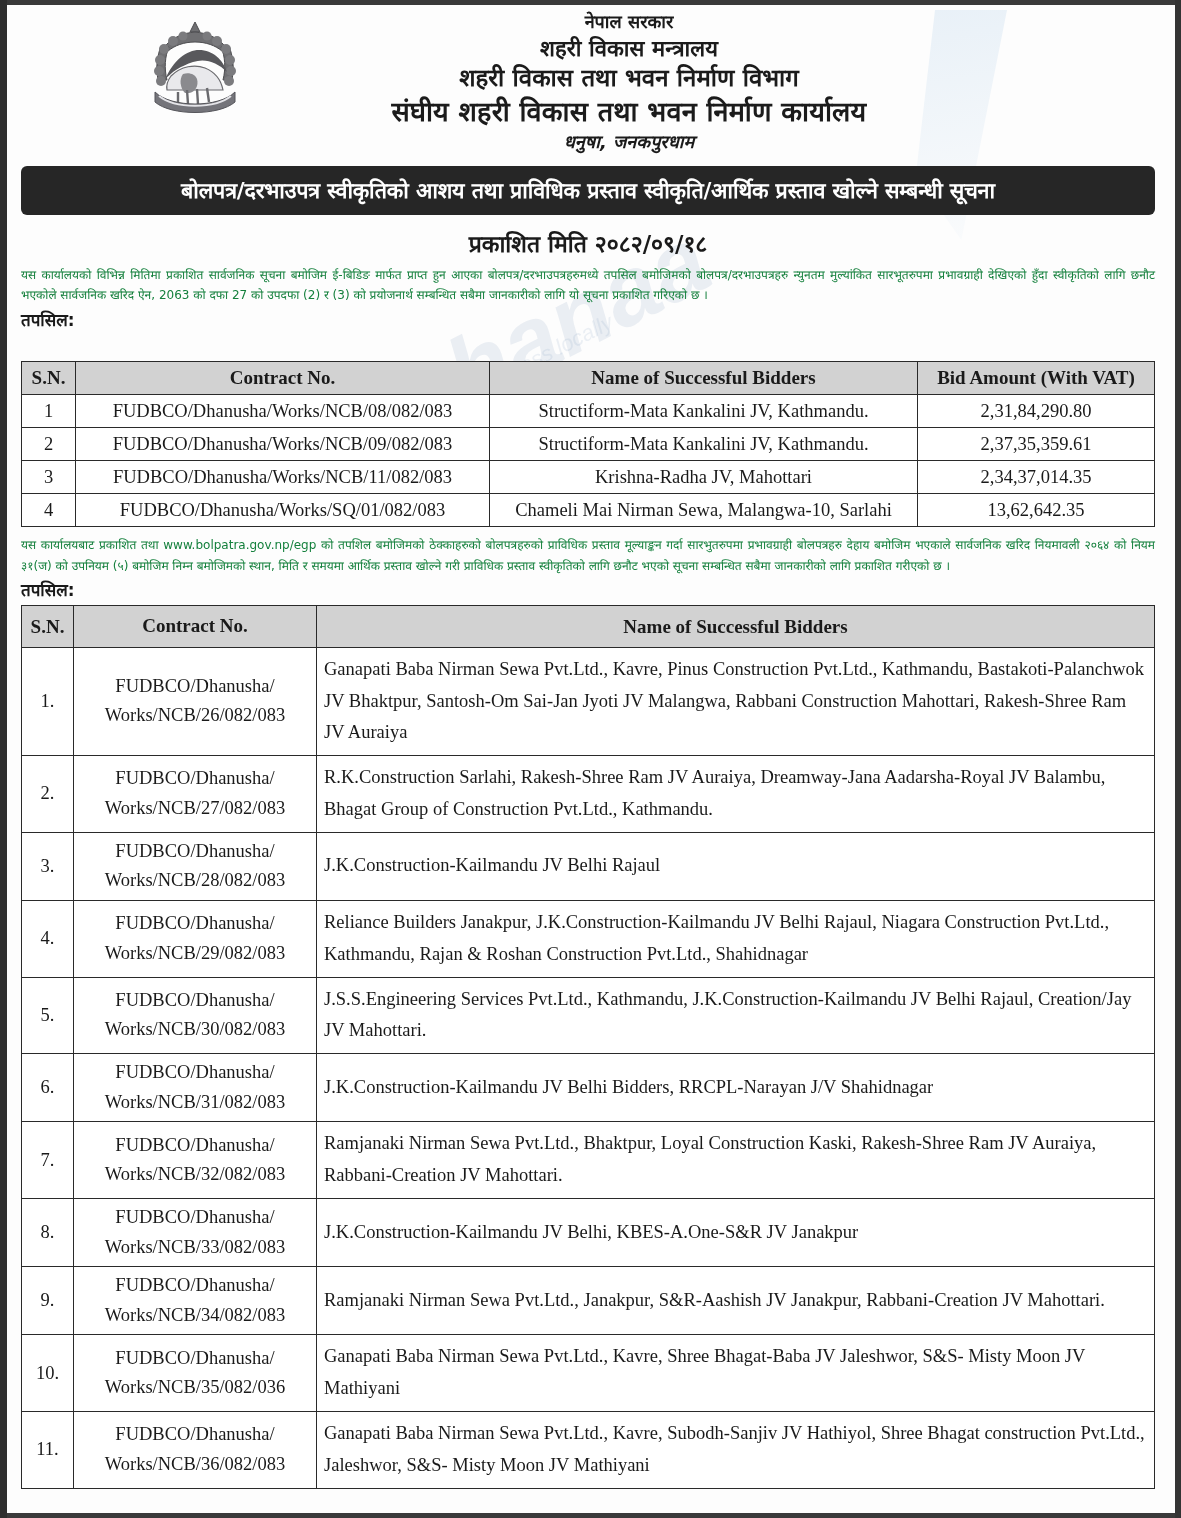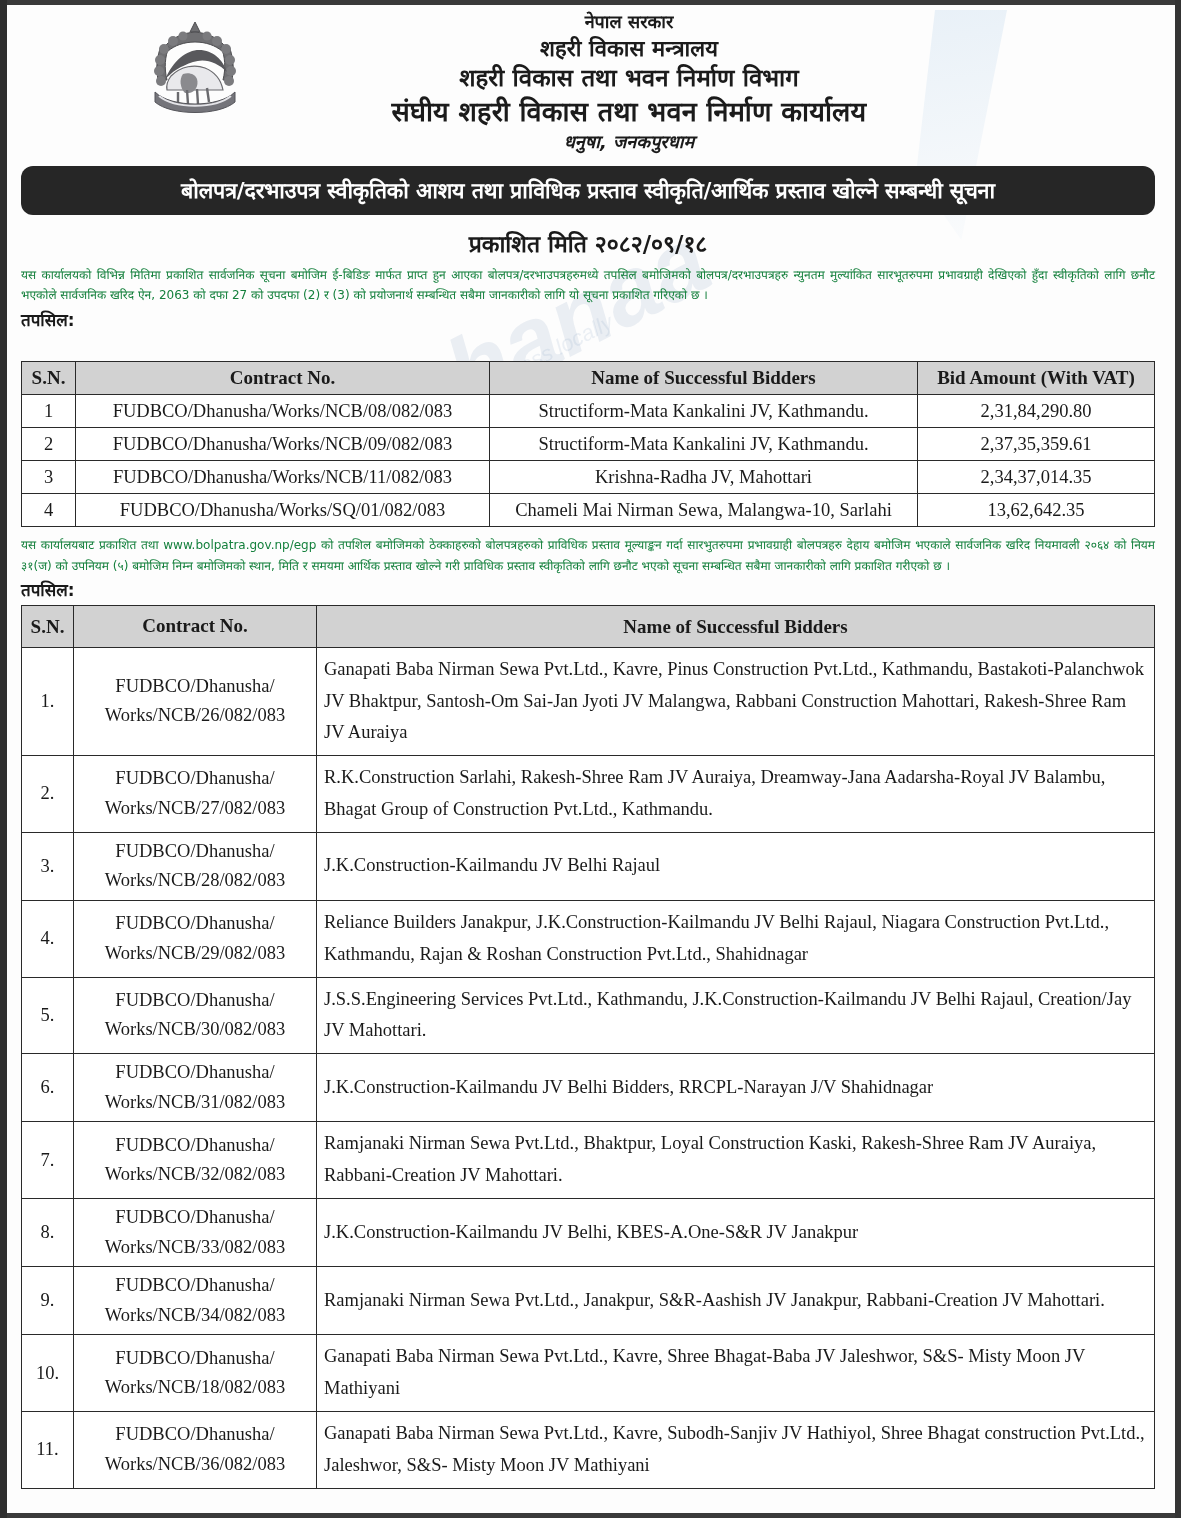--- a/index.html
+++ b/index.html
@@ -96,21 +96,21 @@
   .ol1 { font-size: 18px; font-weight: 600; }
   .ol2 { font-size: 22px; font-weight: 600; }
   .ol3 { font-size: 24px; font-weight: 700; }
   .ol4 { font-size: 27px; font-weight: 700; letter-spacing: .2px; }
   .ol5 { font-size: 18px; font-weight: 600; font-style: italic; }
 
   
   .banner {
     margin: 10px 6px 4px 6px;
     background: #262626;
-    border-radius: 12px;
+    border-radius: 6px;
     color: #ffffff;
     text-align: center;
     font-family: "DejaVu Sans", sans-serif;
     font-weight: 700;
     font-size: 21.5px;
     padding: 9px 8px 11px 8px;
     letter-spacing: -.2px;
   }
   .pubdate {
     text-align: center;
@@ -326,21 +326,21 @@
           <td class="c-contract">FUDBCO/Dhanusha/ Works/NCB/33/082/083</td>
           <td class="c-bidders">J.K.Construction-Kailmandu JV Belhi, KBES-A.One-S&amp;R JV Janakpur</td>
         </tr>
         <tr>
           <td class="c-sn">9.</td>
           <td class="c-contract">FUDBCO/Dhanusha/ Works/NCB/34/082/083</td>
           <td class="c-bidders">Ramjanaki Nirman Sewa Pvt.Ltd., Janakpur, S&amp;R-Aashish JV Janakpur, Rabbani-Creation JV Mahottari.</td>
         </tr>
         <tr>
           <td class="c-sn">10.</td>
-          <td class="c-contract">FUDBCO/Dhanusha/ Works/NCB/18/082/083</td>
+          <td class="c-contract">FUDBCO/Dhanusha/ Works/NCB/35/082/036</td>
           <td class="c-bidders">Ganapati Baba Nirman Sewa Pvt.Ltd., Kavre, Shree Bhagat-Baba JV Jaleshwor, S&amp;S- Misty Moon JV Mathiyani</td>
         </tr>
         <tr>
           <td class="c-sn">11.</td>
           <td class="c-contract">FUDBCO/Dhanusha/ Works/NCB/36/082/083</td>
           <td class="c-bidders">Ganapati Baba Nirman Sewa Pvt.Ltd., Kavre, Subodh-Sanjiv JV Hathiyol, Shree Bhagat construction Pvt.Ltd., Jaleshwor, S&amp;S- Misty Moon JV Mathiyani</td>
         </tr>
 
       </tbody>
     </table>

